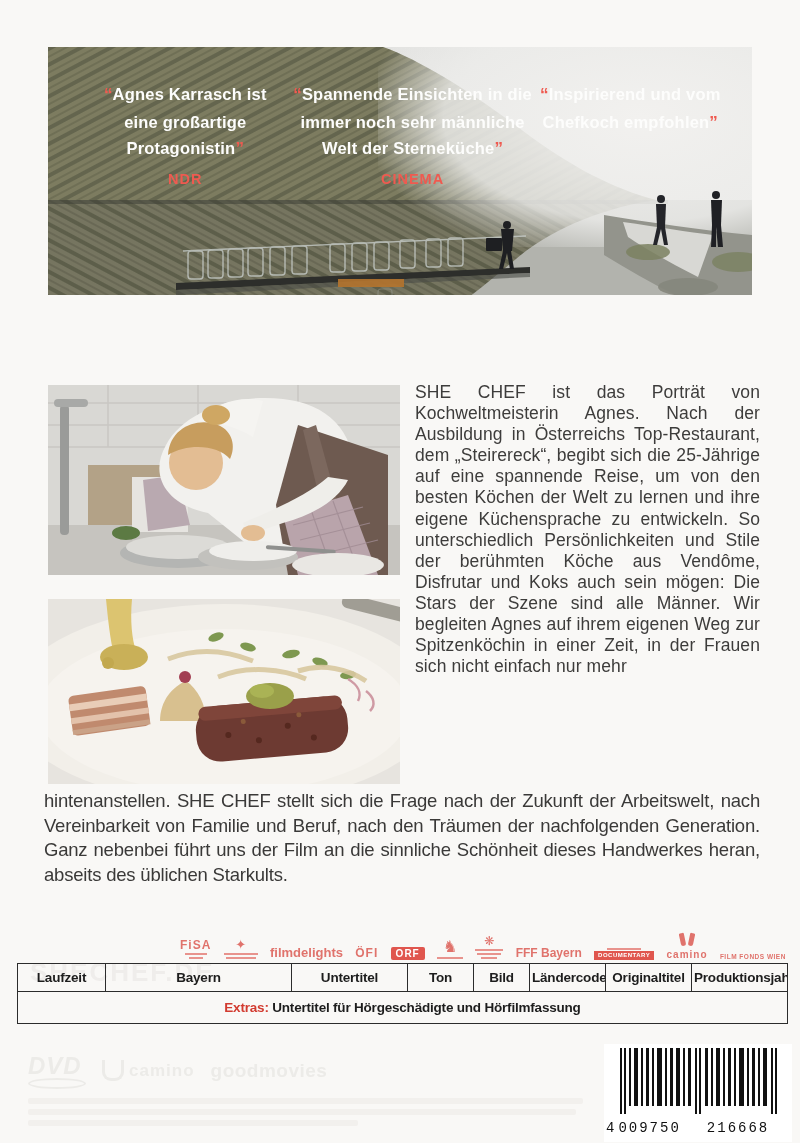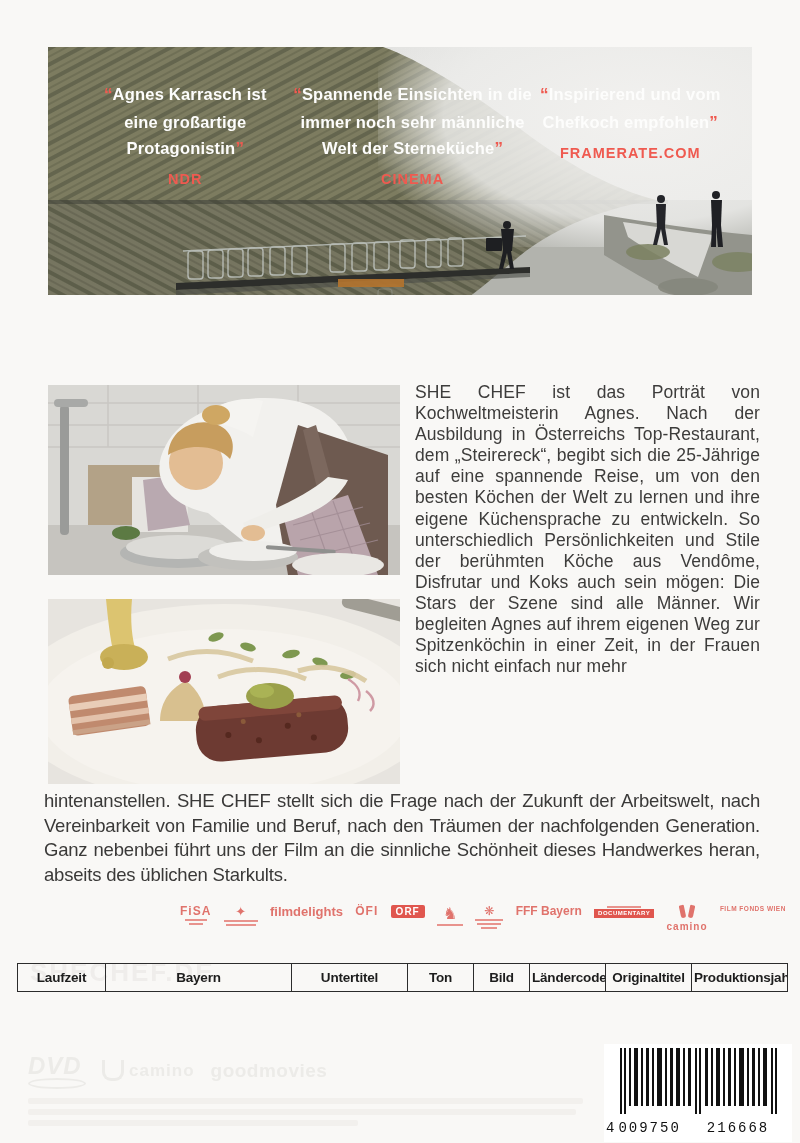--- a/index.html
+++ b/index.html
@@ -22,21 +22,21 @@
   .photo{width:352px;overflow:hidden;display:block;}
   .photo+.photo{margin-top:24px;}
   .synopsis-col{position:absolute;left:367px;top:-3px;width:345px;
     font-size:17.5px;line-height:21.1px;color:#3d3c3b;text-align:justify;letter-spacing:.1px;}
   .synopsis-full{position:absolute;left:44px;top:789px;width:716px;
     font-size:18.5px;line-height:24.5px;color:#3a3938;text-align:justify;letter-spacing:-0.2px;}
 
   
   .logo-row{position:absolute;left:0;top:905px;width:800px;height:55px;}
   .watermark{position:absolute;left:30px;top:8px;font-size:26px;font-weight:800;color:#efedeb;letter-spacing:2px;margin-top:44px;}
-  .sponsors{position:absolute;left:180px;top:0;right:14px;height:55px;display:flex;align-items:flex-start;justify-content:space-between;color:#e0736c;}
+  .sponsors{position:absolute;left:180px;top:0;right:14px;height:55px;display:flex;align-items:flex-end;justify-content:space-between;color:#e0736c;}
   .sponsor{display:flex;flex-direction:column;align-items:center;line-height:1.1;}
   .sponsor .big{font-weight:800;font-size:12px;letter-spacing:1px;}
   .bar{background:#e8938d;height:2px;margin:1px 0;}
   .orf-box{background:#e0564e;color:#fff;font-weight:800;font-size:10px;padding:1px 5px;border-radius:2px;letter-spacing:1px;}
   .doc-box{background:#e0564e;color:#fff;font-weight:700;font-size:6px;padding:1px 4px;letter-spacing:.5px;}
   .camino-u{width:14px;height:16px;position:relative;}
   .camino-u:before{content:"";position:absolute;left:0;top:0;width:5px;height:13px;background:#e0736c;border-radius:3px 3px 6px 6px;transform:rotate(-12deg);}
   .camino-u:after{content:"";position:absolute;right:0;top:0;width:5px;height:13px;background:#e0736c;border-radius:3px 3px 6px 6px;transform:rotate(12deg);}
   .ffw{font-size:6.5px;font-weight:800;line-height:1.15;letter-spacing:.5px;text-align:left;}
 
@@ -160,21 +160,20 @@
     <div class="quote q1">
       <span class="mark">“</span><span>Agnes Karrasch ist eine großartige Protagonistin</span><span class="mark">”</span>
       <div class="src">NDR</div>
     </div>
     <div class="quote q2">
       <span class="mark">“</span><span>Spannende Einsichten in die immer noch sehr männliche Welt der Sterneküche</span><span class="mark">”</span>
       <div class="src">CINEMA</div>
     </div>
     <div class="quote q3">
       <span class="mark">“</span><span>Inspirierend und vom Chefkoch empfohlen</span><span class="mark">”</span>
-      <div class="src">FRAMERATE.COM</div>
     </div>
   </div>
 </div>
 
 <div class="middle">
   <div class="photos">
     <svg class="photo" width="352" height="190" viewBox="0 0 352 190">
       <rect width="352" height="190" fill="#d9d8d4"></rect>
       <g stroke="#c8c7c3" stroke-width="1.5">
         <line x1="0" y1="18" x2="352" y2="18"></line>
@@ -331,20 +330,25 @@
   <tbody>
       <tr>
     <td>Laufzeit</td>
     <td>Bayern</td>
     <td>Untertitel</td>
     <td>Ton</td>
     <td>Bild</td>
     <td>Ländercode</td>
     <td>Originaltitel</td>
     <td>Produktionsjahr</td>
+  </tr>
+  <tr class="extras">
+    <td colspan="8">
+      <span class="extras-label">Extras:</span><span> Untertitel für Hörgeschädigte und Hörfilmfassung</span>
+    </td>
   </tr>
 </tbody>
   </table>
 
 <div class="footer">
   <div class="faint-logos">
     <span class="dvdlogo">
       <span>DVD</span>
       <span class="disc"></span>
     </span>

